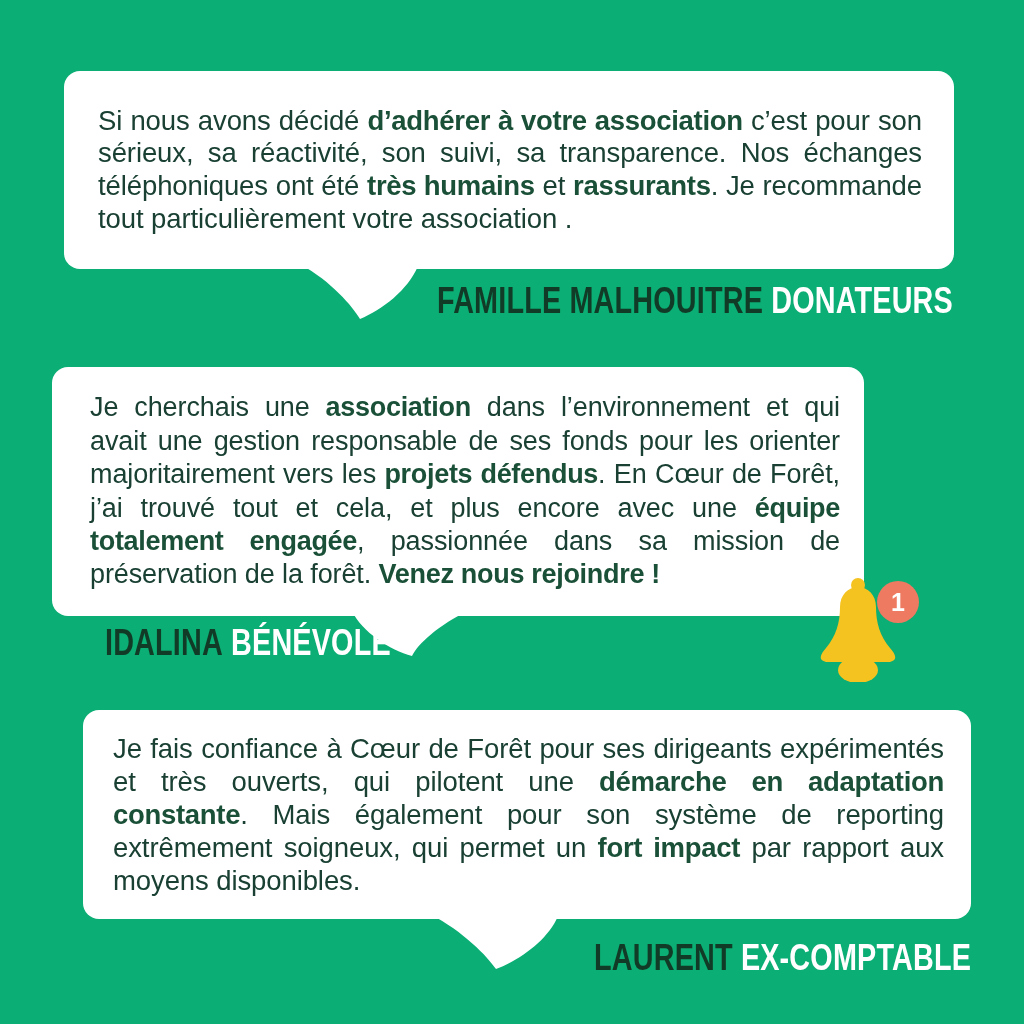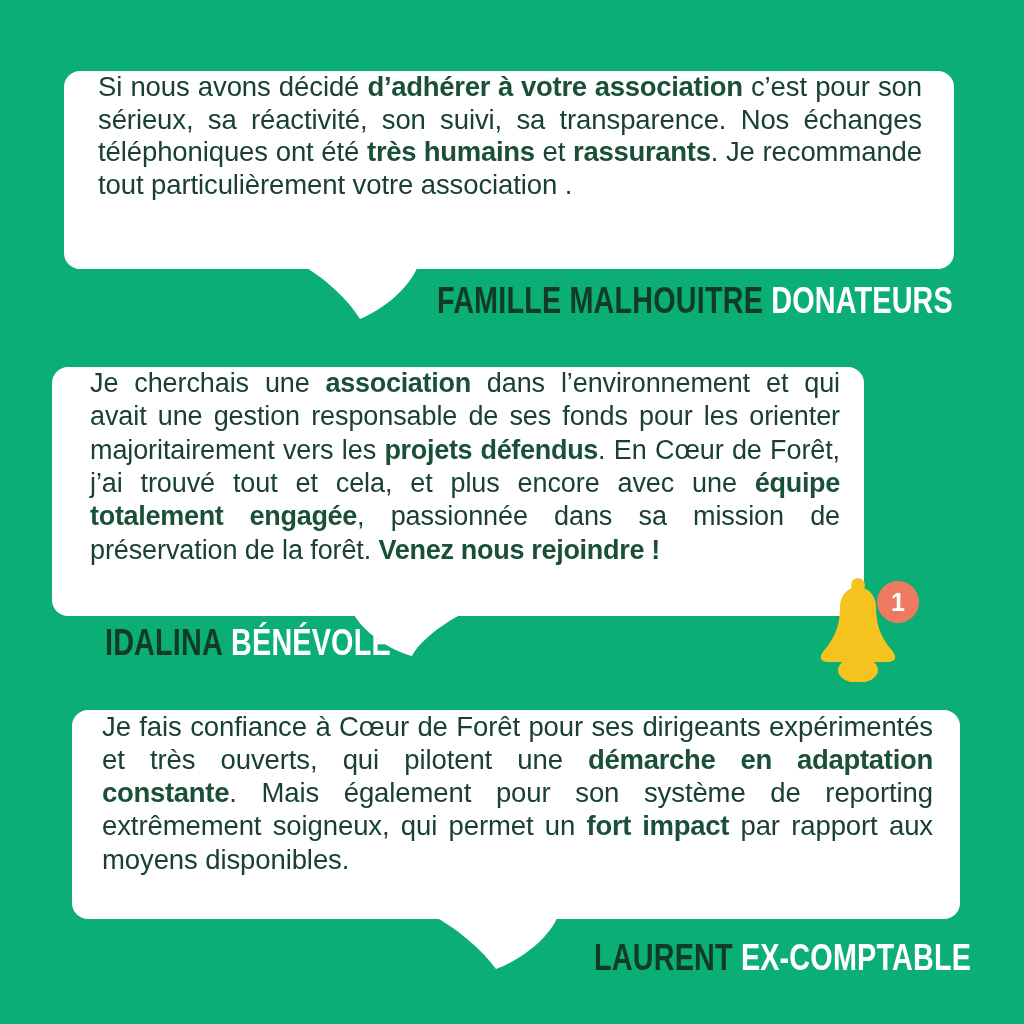--- a/index.html
+++ b/index.html
@@ -21,20 +21,21 @@
     width: 1024px;
     height: 1024px;
   }
 
   
   .bubble {
     position: absolute;
     background: #FFFFFF;
     border-radius: 16px;
     display: flex;
+    align-items: center;
   }
 
   .bubble-text {
     color: #194033;
     font-size: 27.5px;
     line-height: 1.185;
     text-align: justify;
     text-justify: inter-word;
     letter-spacing: -0.1px;
     width: 100%;
@@ -59,21 +60,21 @@
     left: 52px;
     top: 367px;
     width: 812px;
     height: 249px;
     padding: 0 24px 0 38px;
   }
   #bubble-2 .bubble-text { font-size: 27px; line-height: 1.235; }
 
   
   #bubble-3 {
-    left: 72px;
+    left: 83px;
     top: 710px;
     width: 888px;
     height: 209px;
     padding: 0 27px 0 30px;
   }
   #bubble-3 .bubble-text { font-size: 27.5px; line-height: 1.205; }
 
   
   .tail {
     position: absolute;

